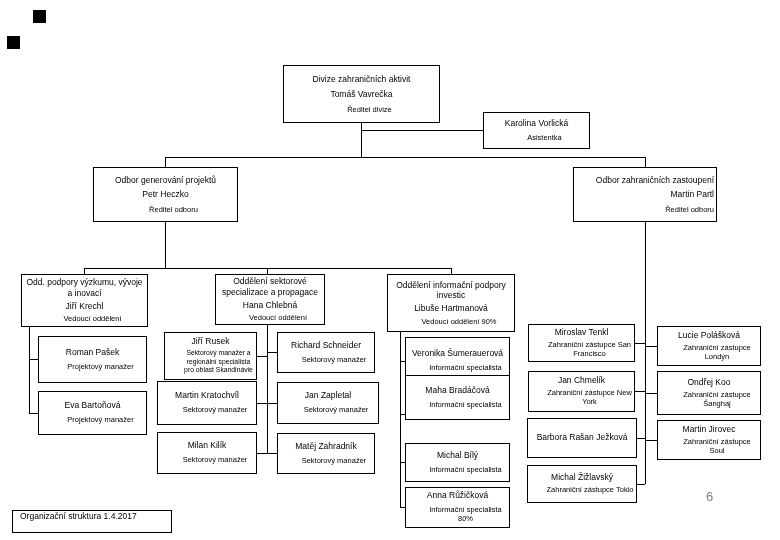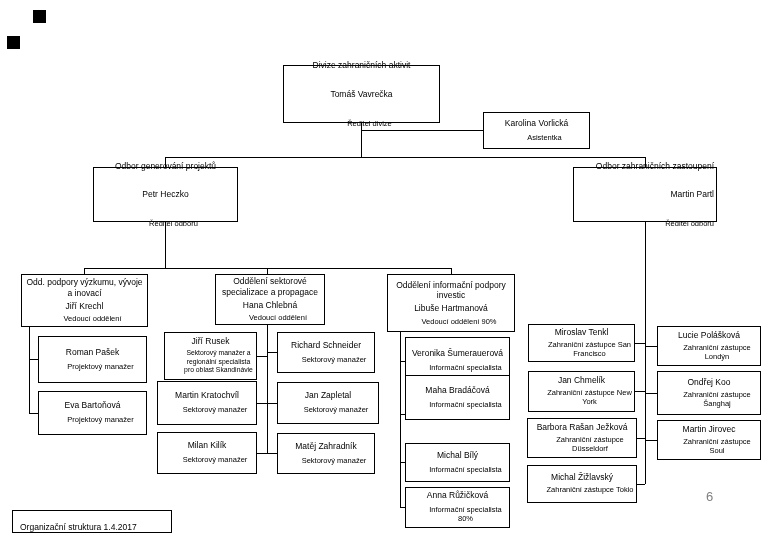--- a/index.html
+++ b/index.html
@@ -5,32 +5,32 @@
   html,body{margin:0;padding:0;}
   body{
     width:780px;height:540px;position:relative;background:#ffffff;
     font-family:"Liberation Sans", sans-serif;color:#000;overflow:hidden;
   }
   .node{
     position:absolute;border:1px solid #000;background:#fff;
     display:flex;flex-direction:column;justify-content:center;align-items:center;
     text-align:center;box-sizing:border-box;padding:2px;gap:4px;
   }
-  .node.lvl{gap:19px;}
+  .node.lvl{gap:5px;}
   .dept{font-size:8.5px;line-height:1.25;}
   .person{font-size:8.5px;line-height:1.15;}
   .role{font-size:7.5px;line-height:1.25;padding-left:16px;}
   .role.small{font-size:6.8px;}
   .line{position:absolute;background:#000;}
   .h{height:1px;}
   .v{width:1px;}
   .logo-sq{position:absolute;width:13px;height:13px;background:#000;}
   .footer-box{
     position:absolute;left:12px;top:510px;width:160px;height:23px;
-    border:1px solid #000;box-sizing:border-box;display:flex;align-items:flex-end;
+    border:1px solid #000;box-sizing:border-box;display:flex;align-items:flex-start;
     padding-left:7px;font-size:8.5px;background:#fff;
   }
   .page-num{position:absolute;left:706px;top:489px;font-size:13px;color:#7f7f7f;}
 </style>
 </head>
 <body>
 
 <div class="logo-sq" style="left:33px;top:10px;"></div>
 <div class="logo-sq" style="left:7px;top:36px;"></div>
 
@@ -178,21 +178,20 @@
   <div class="role">Zahraniční zástupce San Francisco</div>
 </div>
 
 <div class="node" style="left:528px;top:371px;width:107px;height:41px;gap:2px;">
   <div class="person">Jan Chmelík</div>
   <div class="role">Zahraniční zástupce New York</div>
 </div>
 
 <div class="node" style="left:527px;top:418px;width:110px;height:40px;gap:2px;">
   <div class="person">Barbora Rašan Ježková</div>
-  <div class="role">Zahraniční zástupce Düsseldorf</div>
 </div>
 
 <div class="node" style="left:527px;top:465px;width:110px;height:38px;gap:2px;">
   <div class="person">Michal Žižlavský</div>
   <div class="role">Zahraniční zástupce Tokio</div>
 </div>
 
 <div class="node" style="left:657px;top:326px;width:104px;height:40px;gap:2px;">
   <div class="person">Lucie Polášková</div>
   <div class="role">Zahraniční zástupce Londýn</div>

